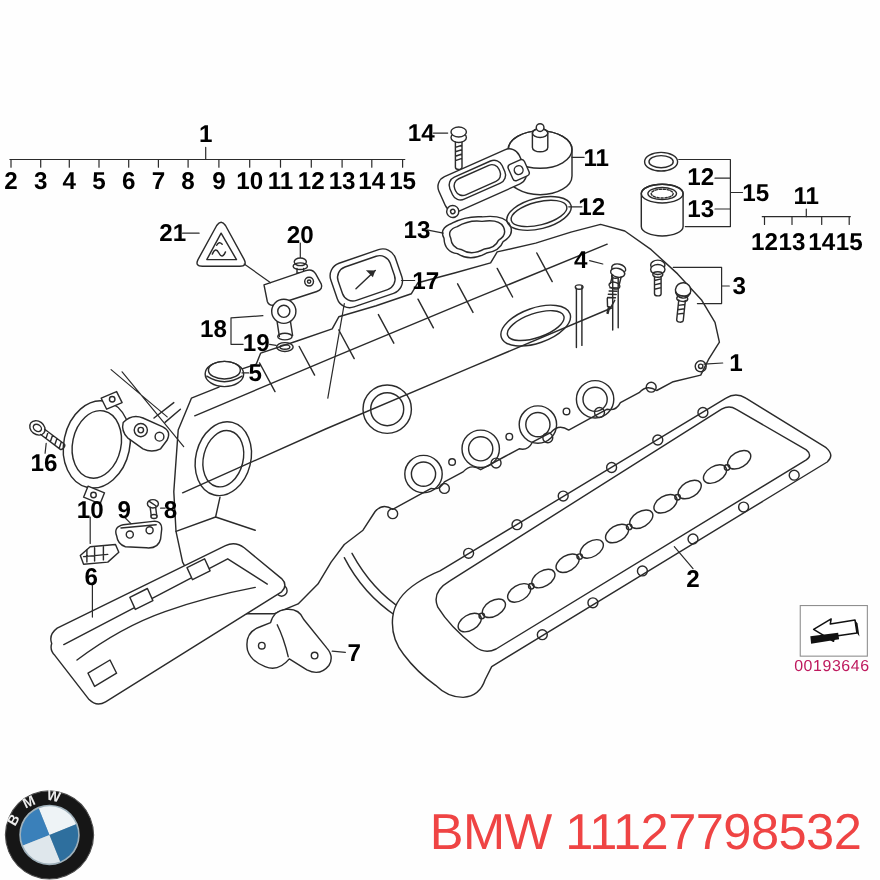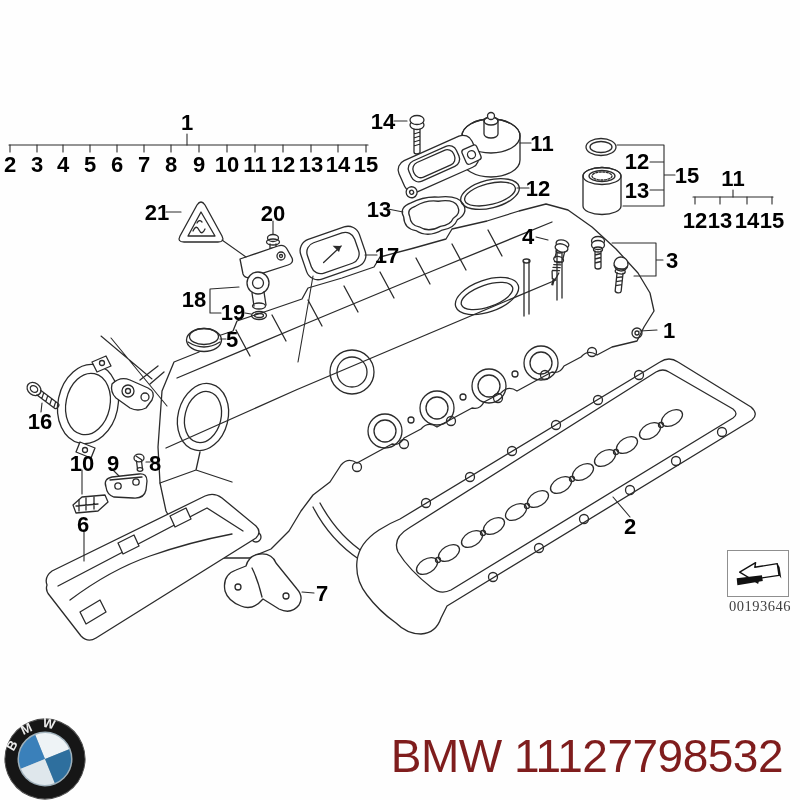--- a/index.html
+++ b/index.html
@@ -4,25 +4,25 @@
 <style>
   html,body{margin:0;padding:0;background:#fff;}
   .stage{position:relative;width:800px;height:800px;background:#fefefe;overflow:hidden;
          font-family:"Liberation Sans",sans-serif;}
   svg.art{position:absolute;left:0;top:0;}
   .ln{stroke:#2b2b2b;fill:none;stroke-width:1.3;stroke-linecap:round;stroke-linejoin:round;}
   .th{stroke:#2b2b2b;fill:none;stroke-width:1.1;stroke-linecap:round;stroke-linejoin:round;}
   .wh{fill:#ffffff;stroke:#2b2b2b;stroke-width:1.3;stroke-linejoin:round;}
   .callout{font-family:"Liberation Sans",sans-serif;font-weight:bold;font-size:22px;fill:#000;}
   .footer-text{position:absolute;right:17px;top:729px;font-size:46px;letter-spacing:-0.5px;
-               color:#7f1d1d;white-space:nowrap;}
+               color:#ef4444;white-space:nowrap;}
   .code-box{position:absolute;left:727px;top:550px;width:62px;height:47px;
             border:1.5px solid #8f8f8f;background:#fff;box-sizing:border-box;}
-  .stamp{position:absolute;left:722px;top:598px;width:76px;text-align:center;
-         font-size:14.5px;letter-spacing:0.5px;color:#404040;font-family:Liberation Serif, serif;}
+  .stamp{position:absolute;left:722px;top:598px;width:76px;text-align:left;
+         font-size:14.5px;letter-spacing:0.5px;color:#be185d;}
   .logo{position:absolute;left:1px;top:716px;width:88px;height:86px;}
 </style>
 </head>
 <body>
 
 <div class="stage">
 
 <svg id="art" class="art" width="800" height="800" viewBox="0 0 800 800">
 
   <g>

